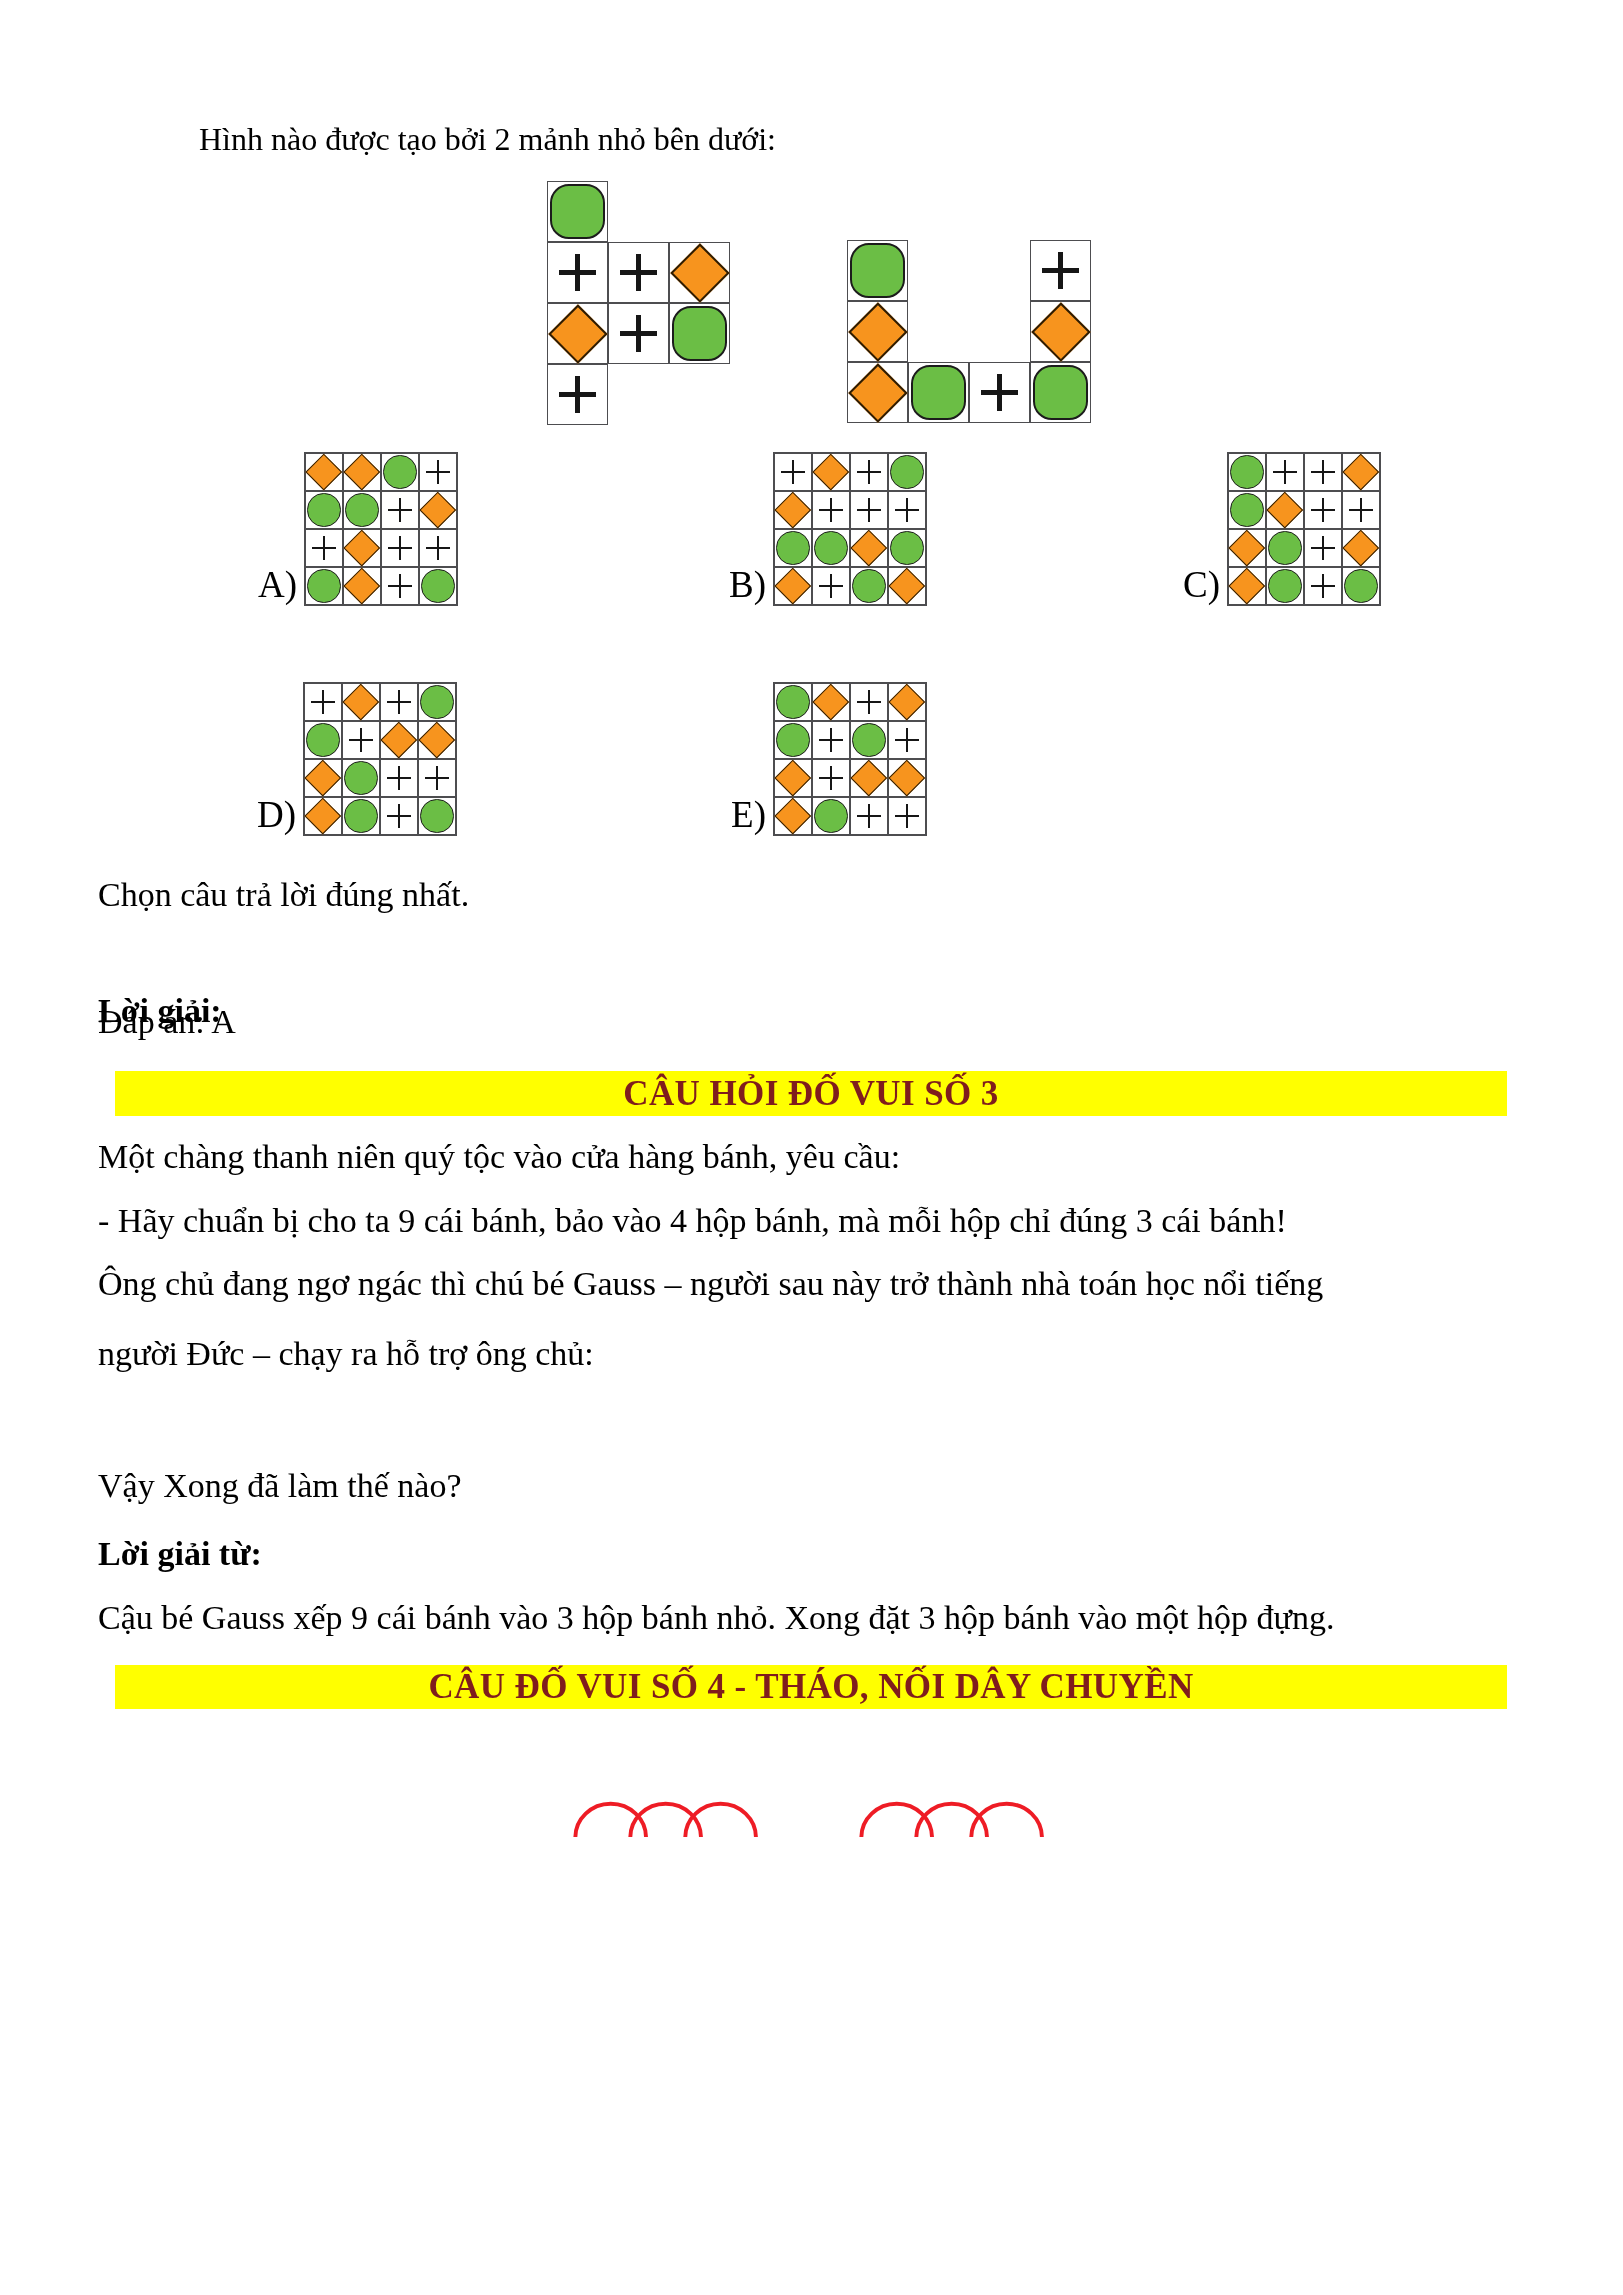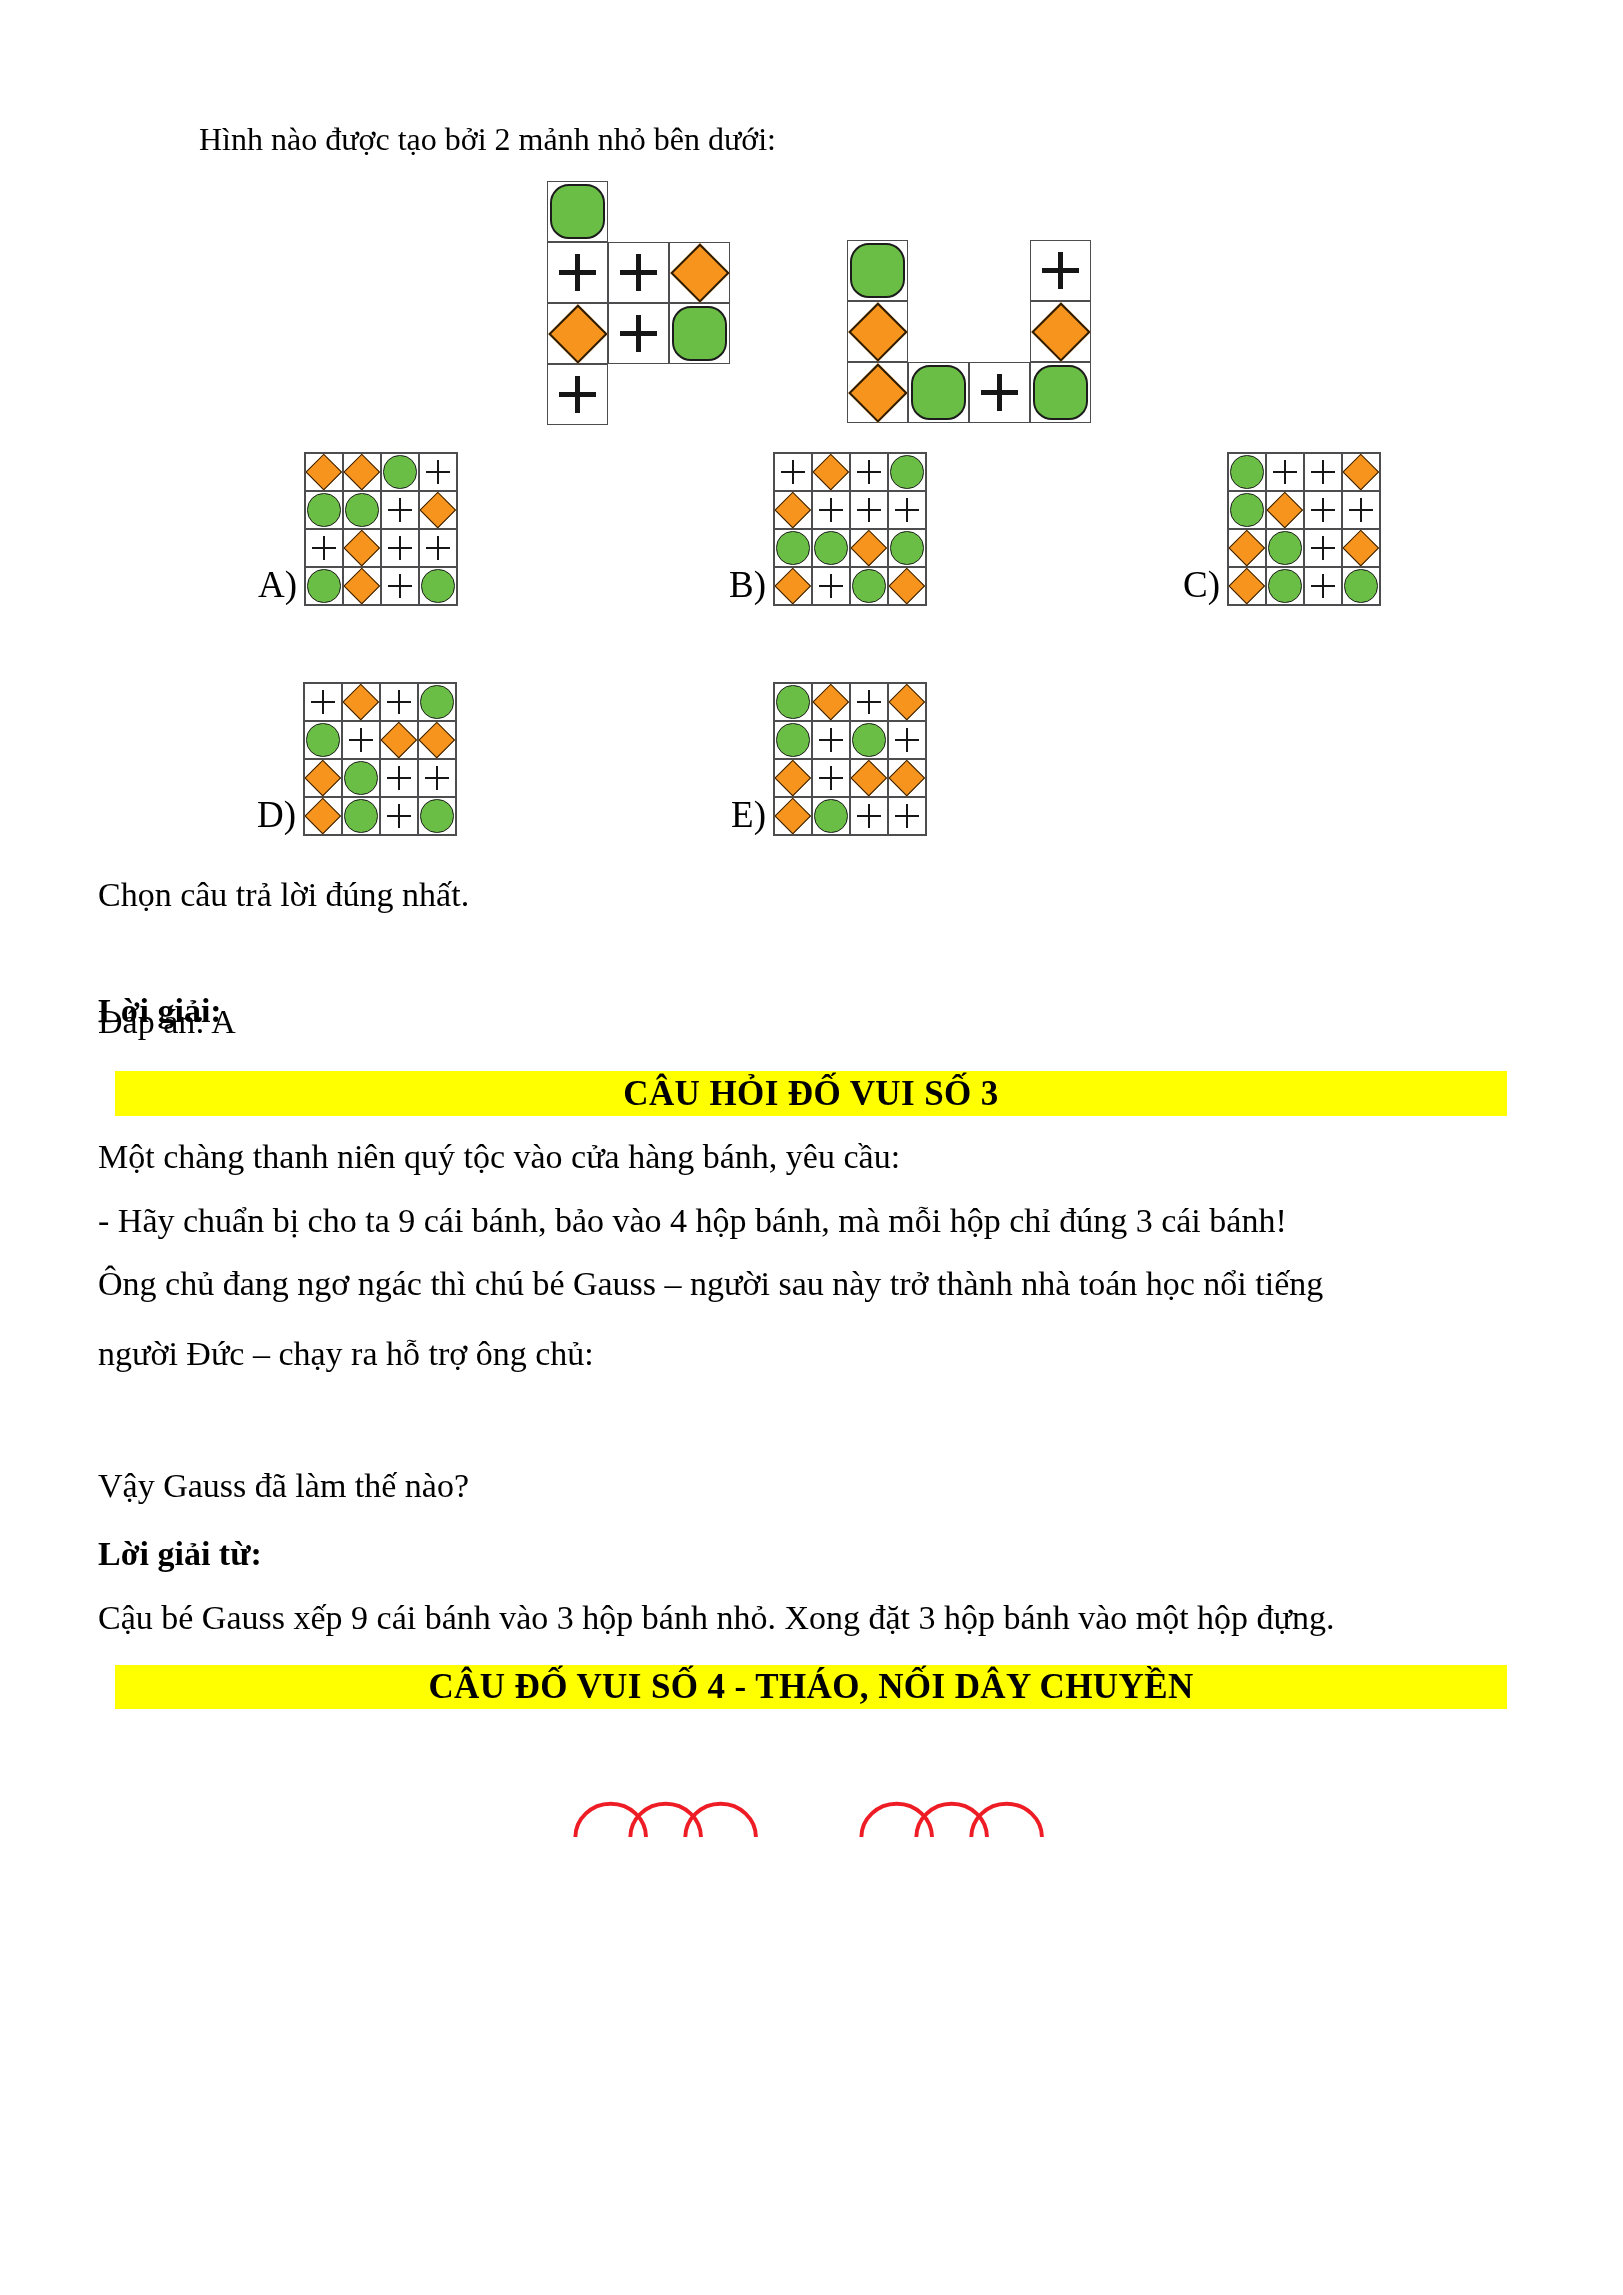--- a/index.html
+++ b/index.html
@@ -5,21 +5,21 @@
   * { margin:0; padding:0; box-sizing:border-box; }
   html,body { background:#ffffff; }
   .page {
     position:relative; width:1623px; height:1837px; background:#fff;
     font-family:Liberation Serif, serif; color:#000; overflow:hidden;
   }
   .line { position:absolute; white-space:nowrap; font-size:34px; line-height:1.25; color:#000; }
   .bold { font-weight:bold; }
   .banner { position:absolute; left:115px; width:1392px; height:45px; background:#FFFF00;
             display:flex; align-items:center; justify-content:center; }
-  .banner .banner-text { font-size:35px; font-weight:bold; color:#000000; letter-spacing:0.4px; }
+  .banner .banner-text { font-size:35px; font-weight:bold; color:#7f1d1d; letter-spacing:0.4px; }
 
   
   .sgrid { position:absolute; display:grid; }
   .sgrid.option-grid { border:0.8px solid #4d4d50; }
   .cell { position:relative; background:#fff; border:0.8px solid #4d4d50; }
   .piece-grid .cell { border-width:1.6px; }
   .cell.void { background:transparent; border:none; }
 
   .icon { position:absolute; }
   .icon.green { inset:4%; background:#6BBE45; border:1.6px solid #1c1c1c; border-radius:50%; }
@@ -376,21 +376,21 @@
   <div class="line" style="left:98px; top:1001px;">Đáp án: A</div>
 
   <div class="banner" style="top:1071px;">
     <span class="banner-text">CÂU HỎI ĐỐ VUI SỐ 3</span>
   </div>
 
   <div class="line" style="left:98px; top:1136px;">Một chàng thanh niên quý tộc vào cửa hàng bánh, yêu cầu:</div>
   <div class="line" style="left:98px; top:1200px;">- Hãy chuẩn bị cho ta 9 cái bánh, bảo vào 4 hộp bánh, mà mỗi hộp chỉ đúng 3 cái bánh!</div>
   <div class="line" style="left:98px; top:1263px;">Ông chủ đang ngơ ngác thì chú bé Gauss – người sau này trở thành nhà toán học nổi tiếng</div>
   <div class="line" style="left:98px; top:1333px;">người Đức – chạy ra hỗ trợ ông chủ:</div>
-  <div class="line" style="left:98px; top:1465px;">Vậy Gauss đã làm thế nào?</div>
+  <div class="line" style="left:98px; top:1465px;">Vậy Xong đã làm thế nào?</div>
 
   <div class="line bold" style="left:98px; top:1533px;">Lời giải từ:</div>
   <div class="line" style="left:98px; top:1597px;">Cậu bé Gauss xếp 9 cái bánh vào 3 hộp bánh nhỏ. Xong đặt 3 hộp bánh vào một hộp đựng.</div>
 
   <div class="banner" style="top:1665px; height:44px;">
     <span class="banner-text">CÂU ĐỐ VUI SỐ 4 - THÁO, NỐI DÂY CHUYỀN</span>
   </div>
 
   <div class="chain" style="left:573px; top:1798px;"><svg width="190" height="79" viewBox="0 0 242 100">
         <ellipse cx="48" cy="50" rx="45" ry="43" fill="none" stroke="#EE1C25" stroke-width="5"></ellipse>

